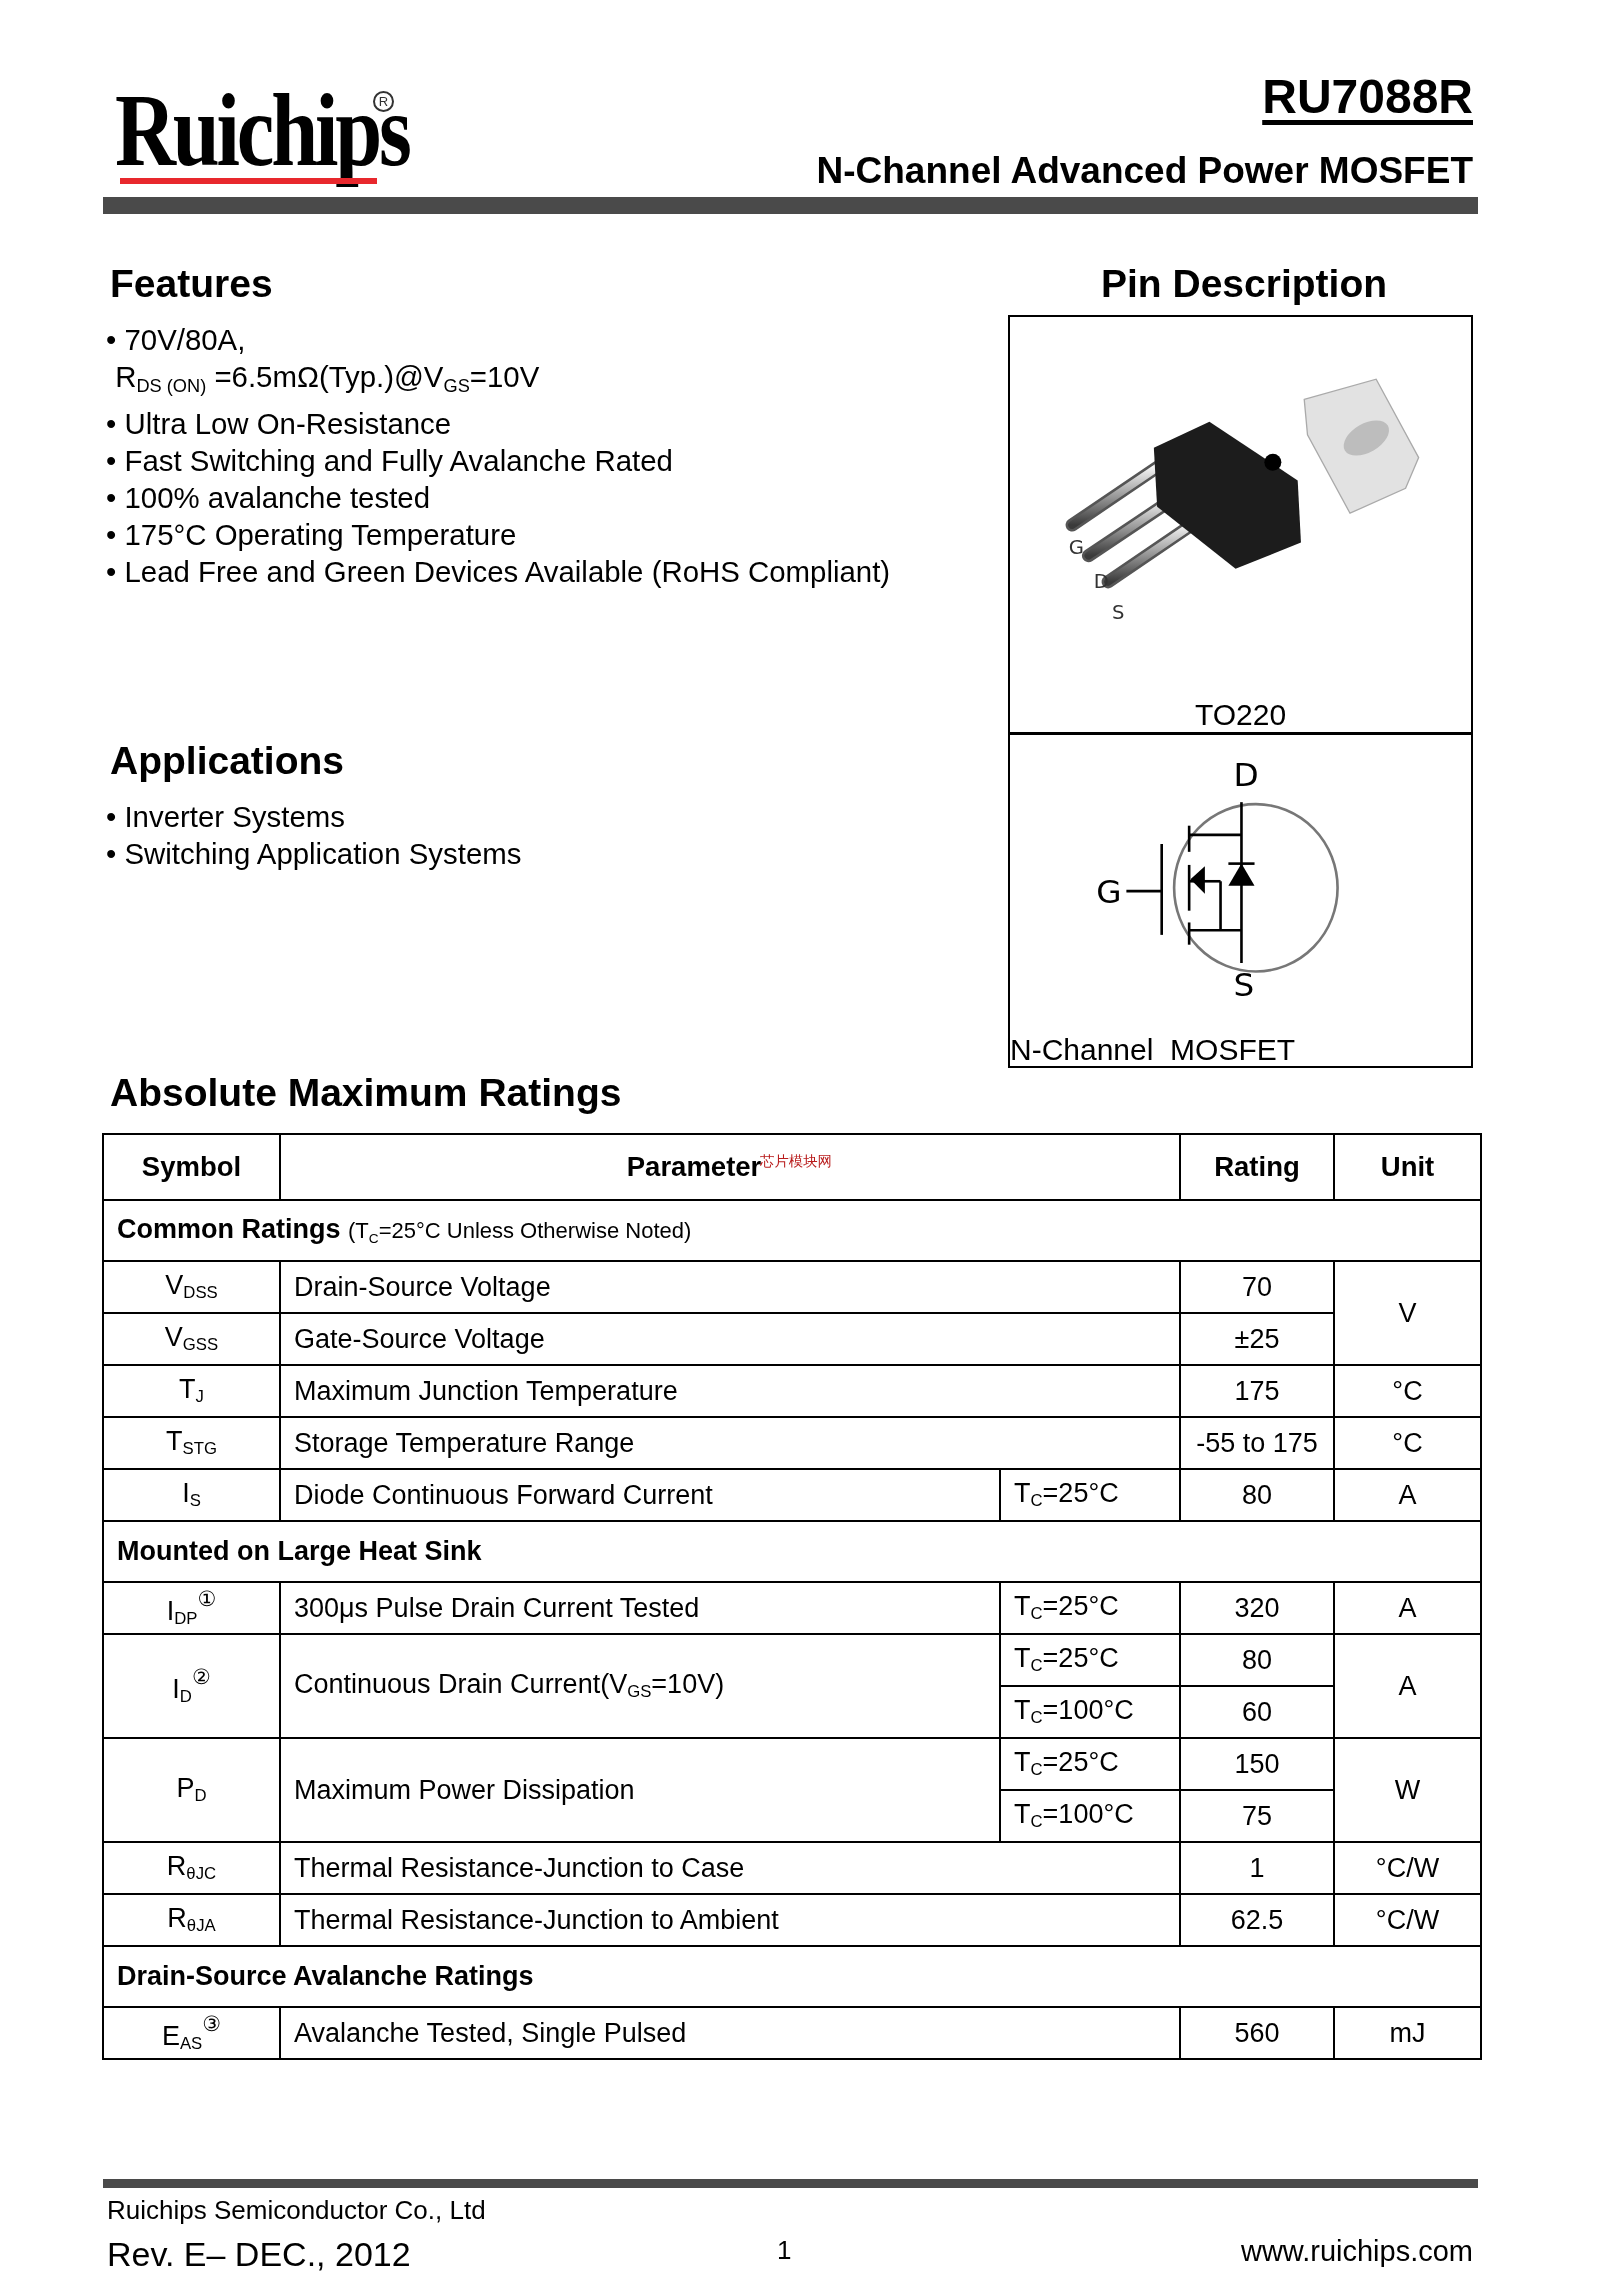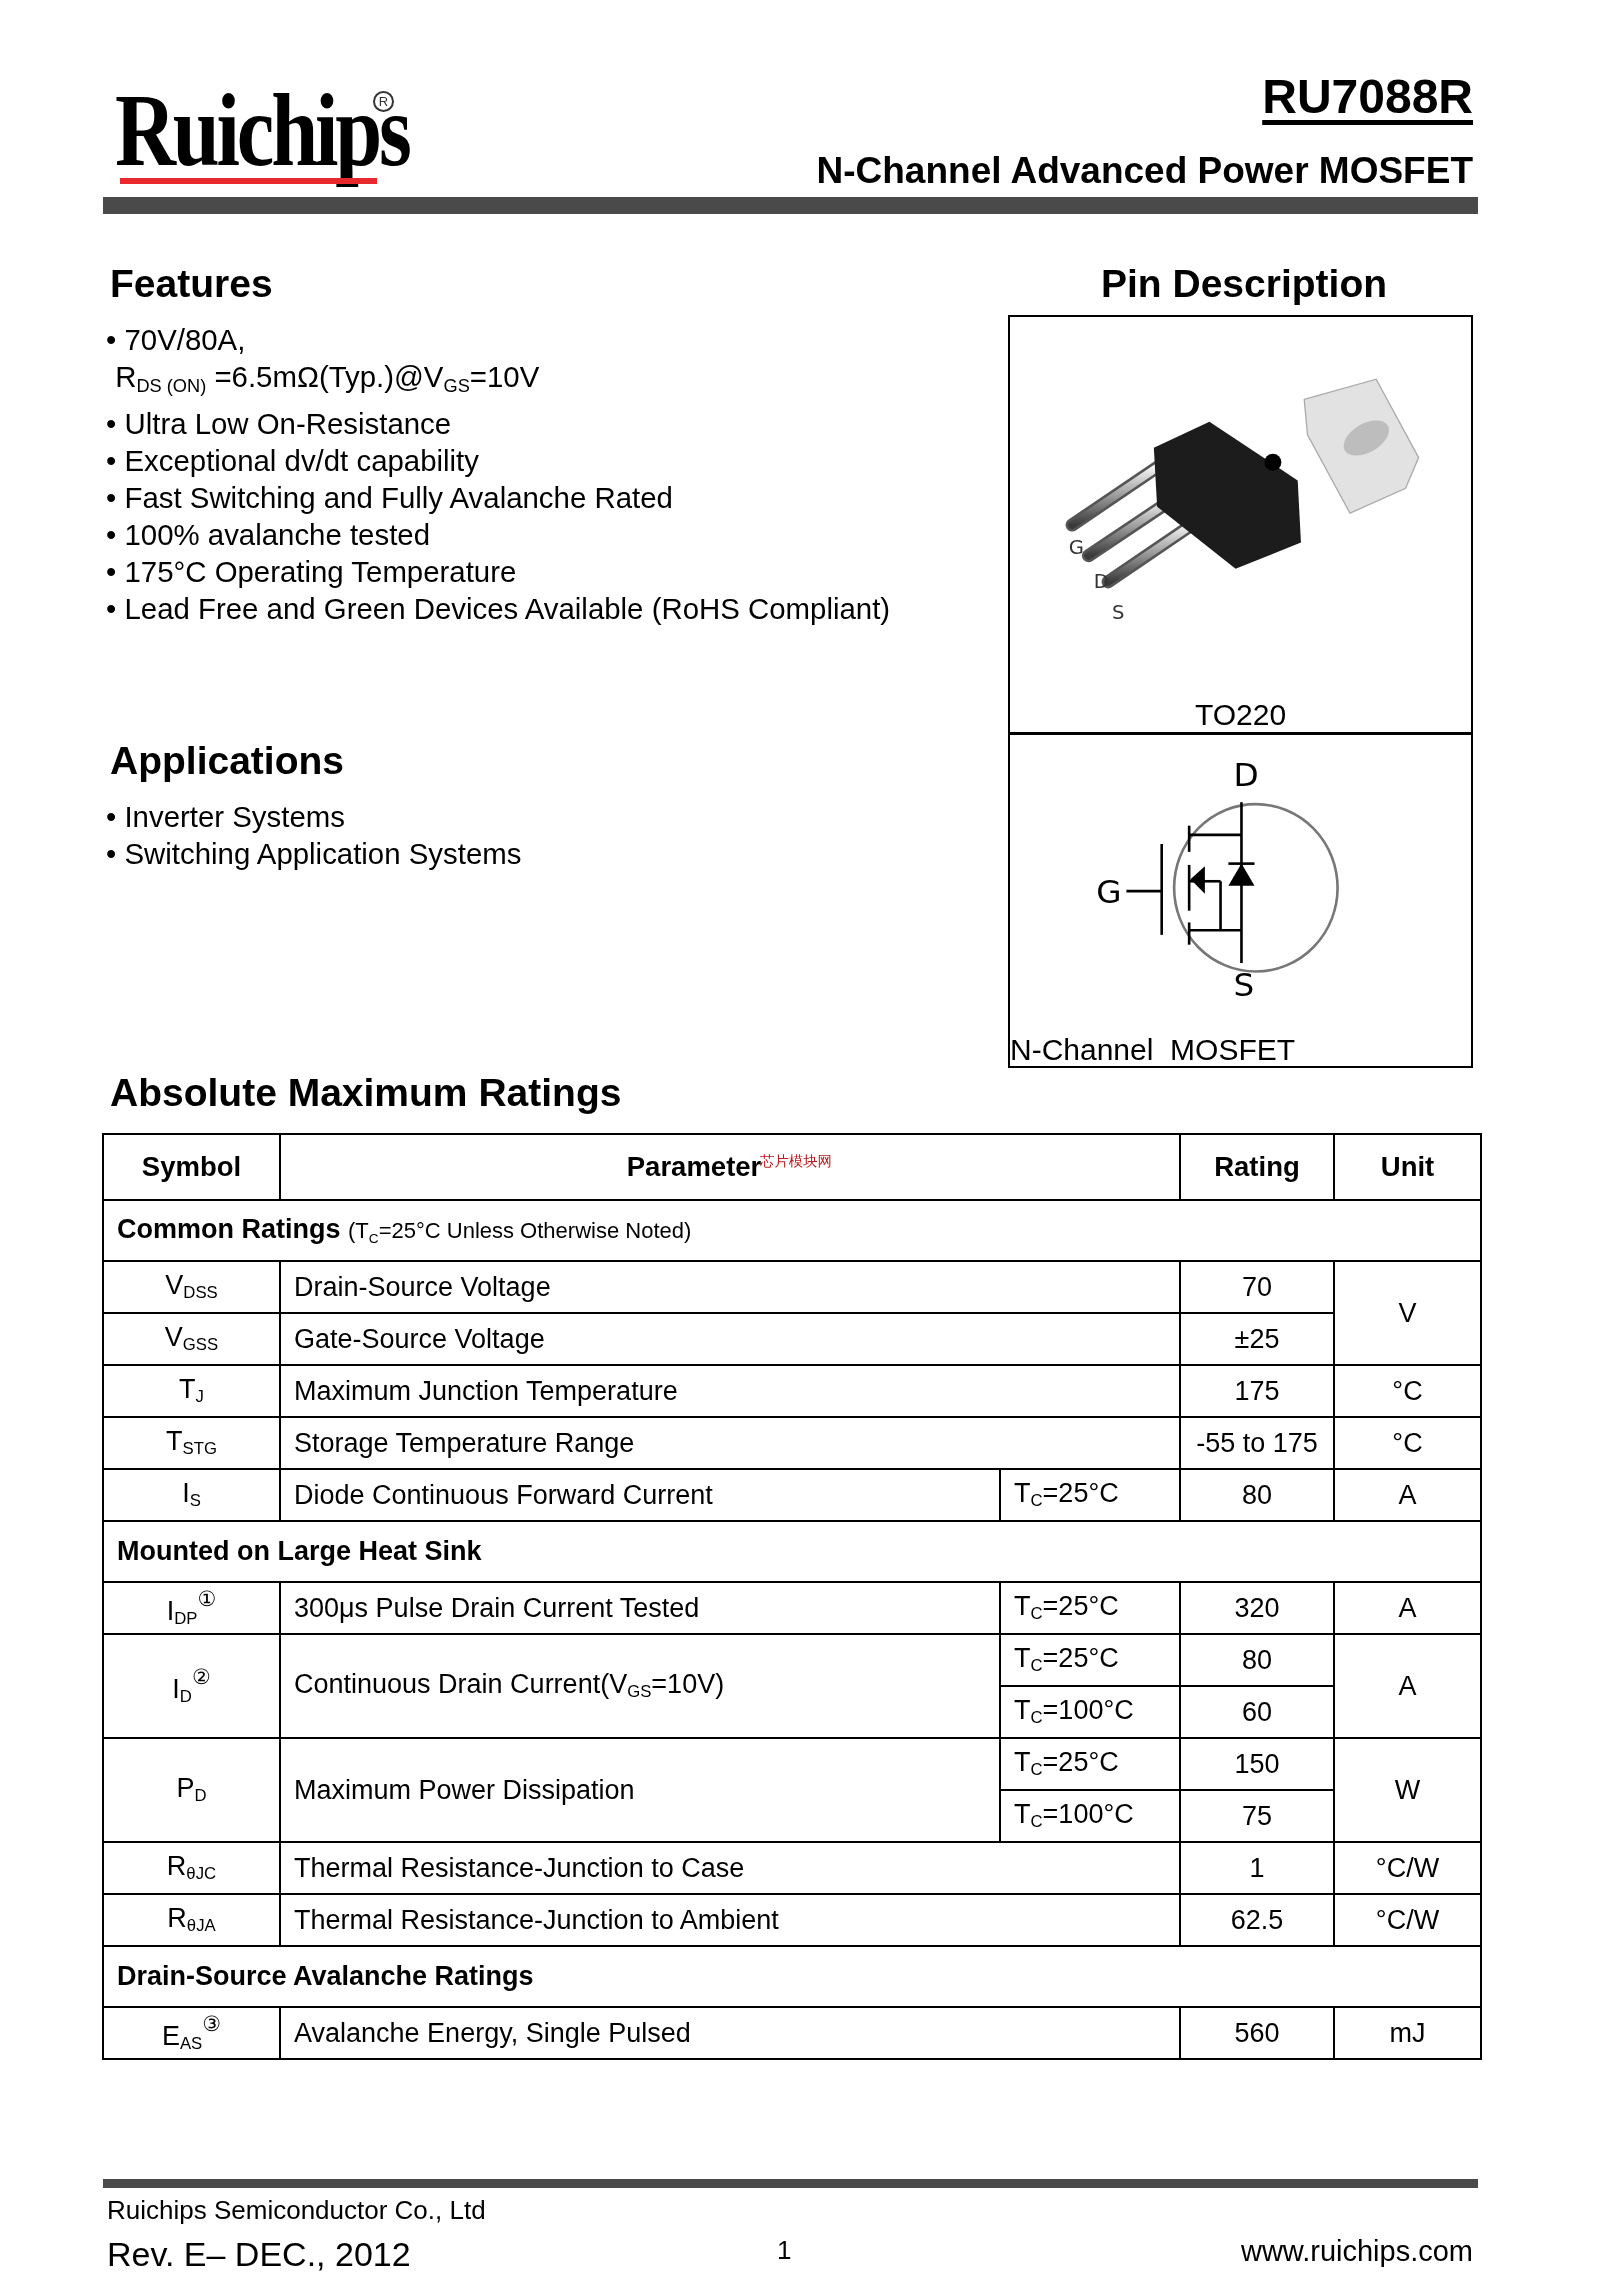--- a/index.html
+++ b/index.html
@@ -60,21 +60,20 @@
 <div class="abs subtitle">N-Channel Advanced Power MOSFET</div>
 <div class="abs header-rule"></div>
 
 <div class="abs h2" style="left:110px; top:264px;">Features</div>
 <div class="abs features-list">
   <div>• 70V/80A,</div>
   <div style="padding-left:9.2px;">
     <span>R</span><sub>DS (ON)</sub><span> =6.5mΩ(Typ.)@V</span><sub>GS</sub><span>=10V</span>
   </div>
   <div>• Ultra Low On-Resistance</div>
-  <div>• Exceptional dv/dt capability</div>
   <div>• Fast Switching and Fully Avalanche Rated</div>
   <div>• 100% avalanche tested</div>
   <div>• 175°C Operating Temperature</div>
   <div>• Lead Free and Green Devices Available (RoHS Compliant)</div>
 </div>
 
 <div class="abs h2" style="left:1101px; top:264px;">Pin Description</div>
 <div class="abs pin-box">
 
   <svg style="position:absolute; left:0; top:0;" width="459" height="412" viewBox="0 0 702 630">
@@ -240,21 +239,21 @@
     <td class="c">62.5</td>
     <td class="c">°C/W</td>
   </tr>
 
   <tr class="sect">
     <td colspan="5">Drain-Source Avalanche Ratings</td>
   </tr>
 
   <tr class="t">
     <td class="sym"><span>E</span><sub>AS</sub><span class="circ">③</span></td>
-    <td colspan="2">Avalanche Energy, Single Pulsed</td>
+    <td colspan="2">Avalanche Tested, Single Pulsed</td>
     <td class="c">560</td>
     <td class="c">mJ</td>
   </tr>
 </tbody>
   </table>
 
 <div class="abs footer-rule"></div>
 <div class="abs footer-company">Ruichips Semiconductor Co., Ltd</div>
 <div class="abs footer-rev">Rev. E– DEC., 2012</div>
 <div class="abs footer-page">1</div>

